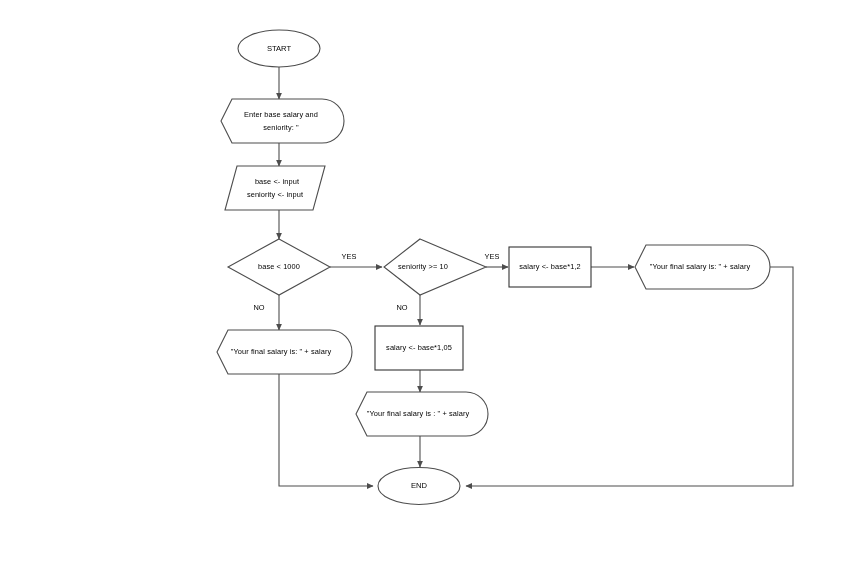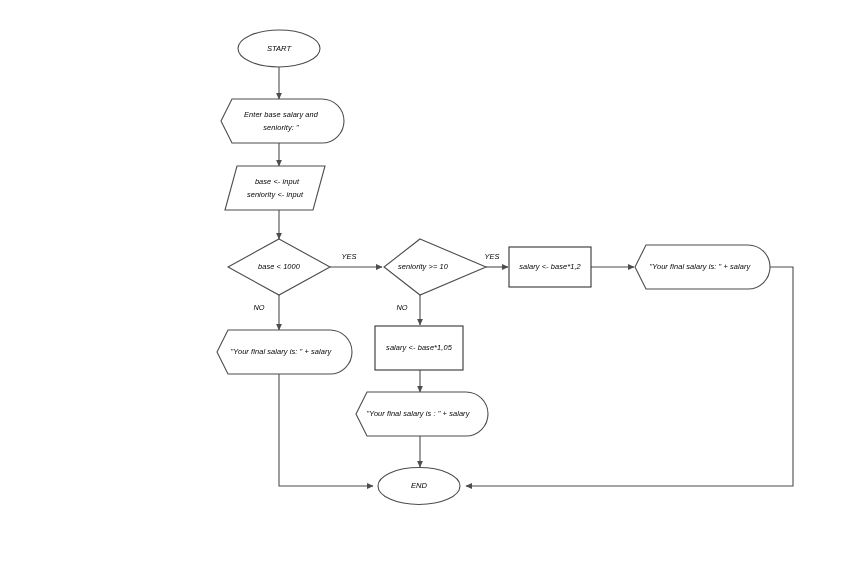--- a/index.html
+++ b/index.html
@@ -11,21 +11,20 @@
     width: 848px;
     height: 567px;
     overflow: hidden;
     font-family: "Liberation Sans", sans-serif;
   }
   #canvas {
     position: relative;
     width: 848px;
     height: 567px;
     background: #ffffff;
-    font-style: italic;
   }
   svg#flow {
     position: absolute;
     left: 0;
     top: 0;
     width: 848px;
     height: 567px;
   }
   .shape {
     fill: #ffffff;

